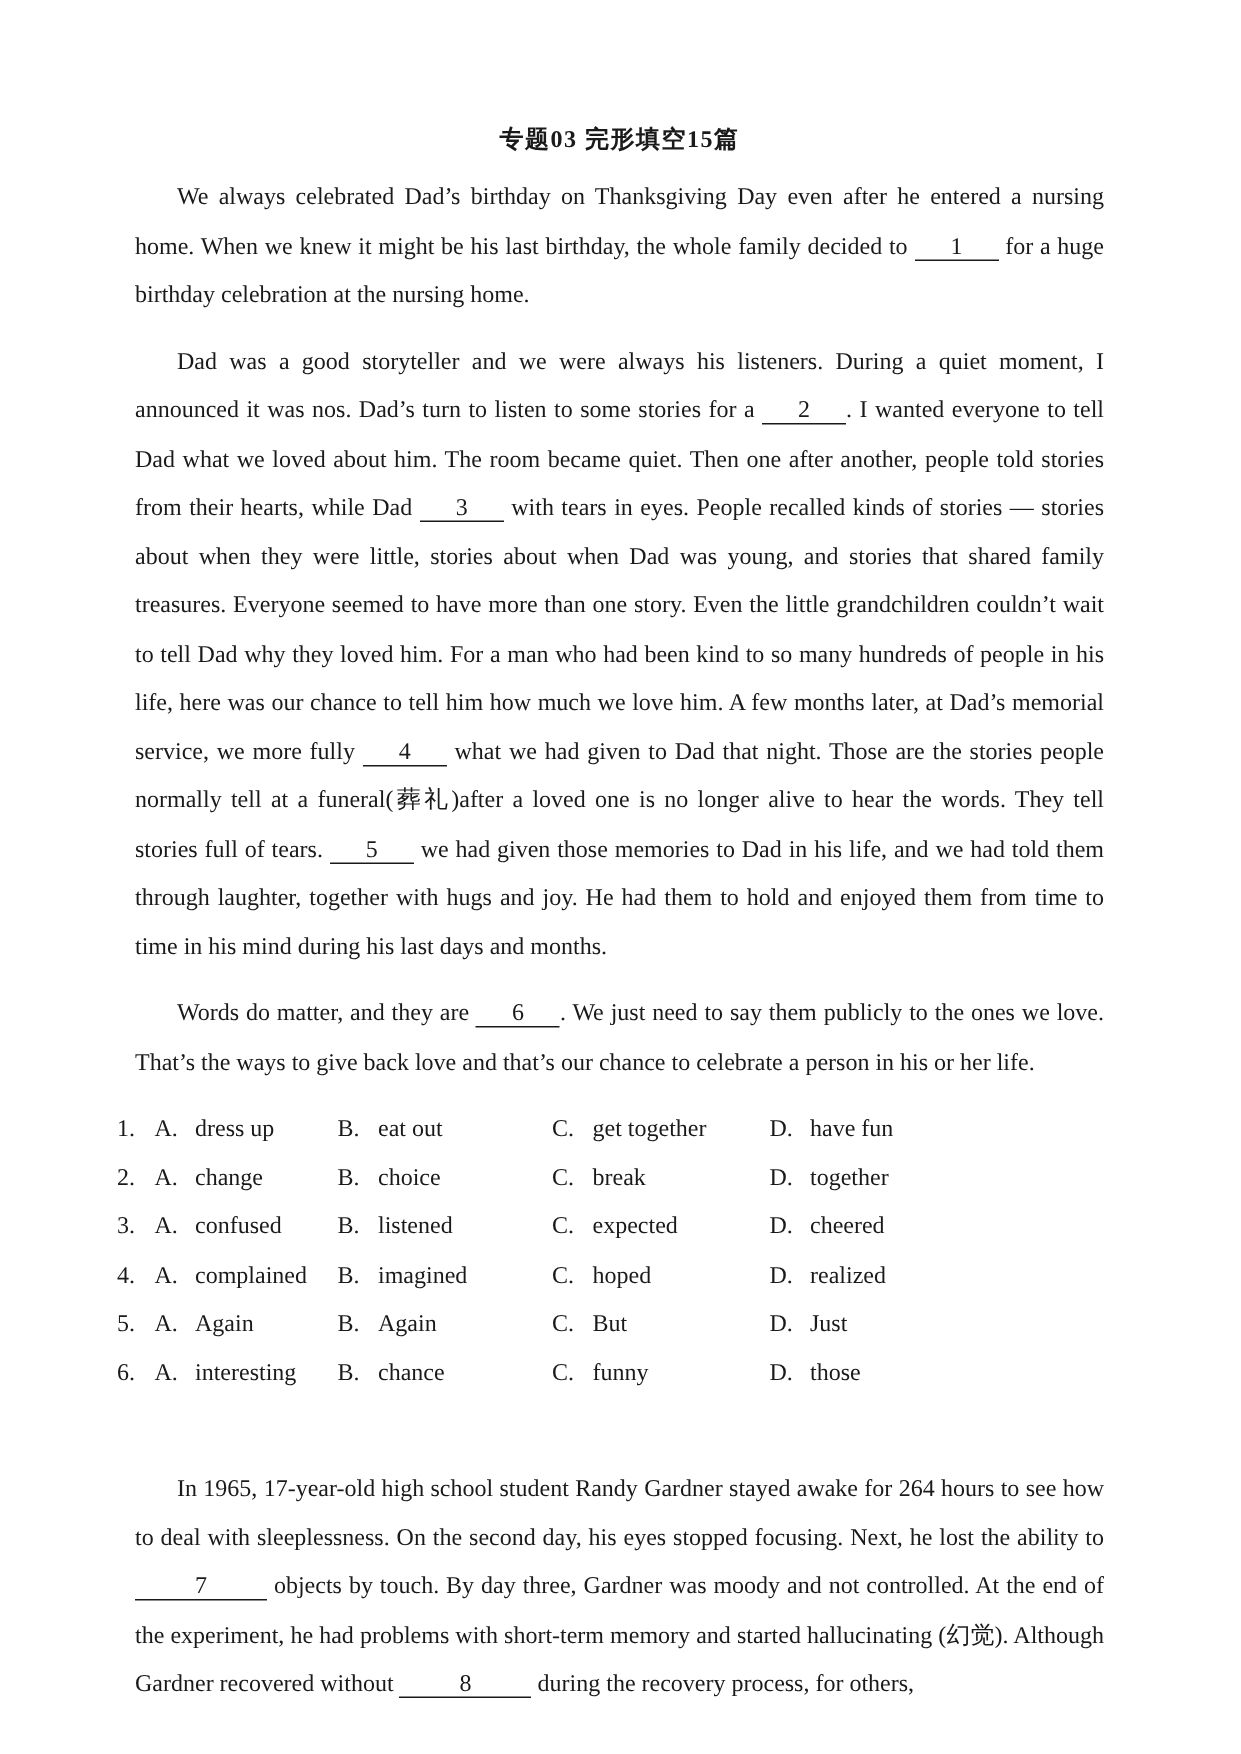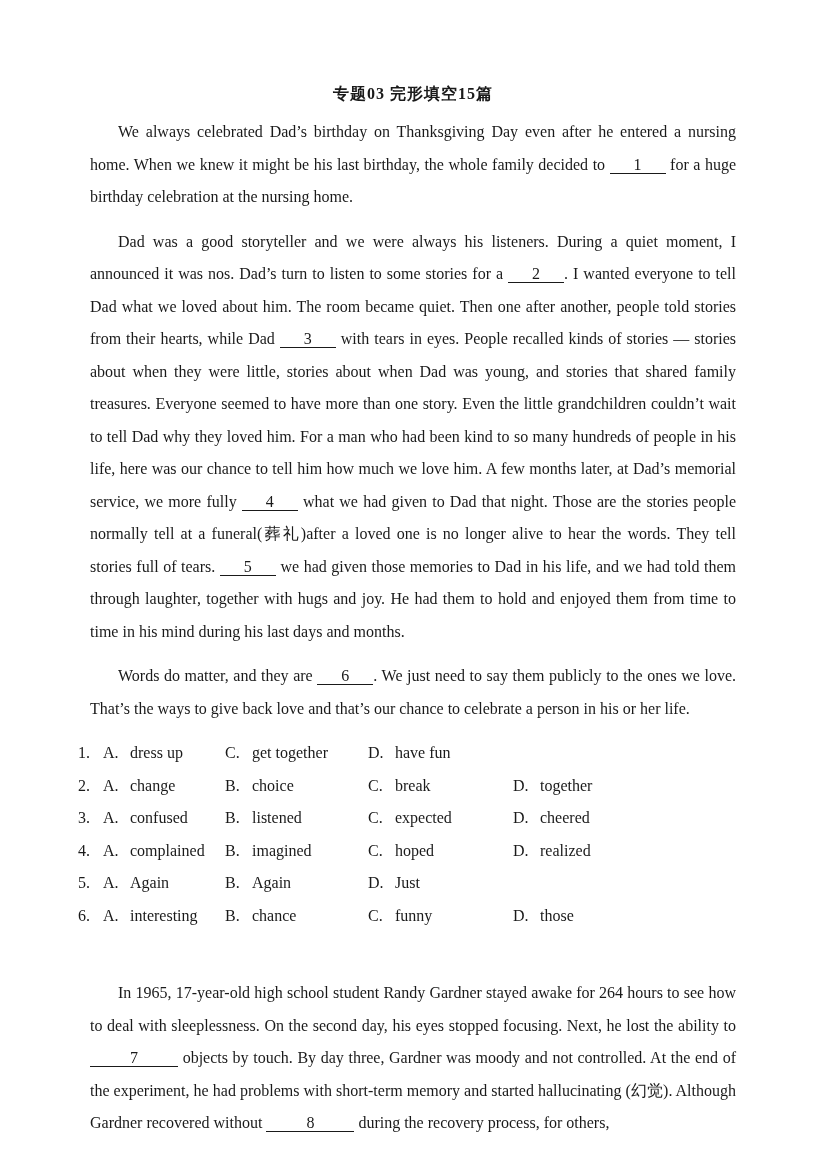--- a/index.html
+++ b/index.html
@@ -63,20 +63,21 @@
 
 <div class="page">
   <h1 class="title">专题03 完形填空15篇</h1>
   <div>
       <p class="para">We always celebrated Dad’s birthday on Thanksgiving Day even after he entered a nursing home. When we knew it might be his last birthday, the whole family decided to <span class="blank" style="width: 56px;">1</span> for a huge birthday celebration at the nursing home.</p>
       <p class="para">Dad was a good storyteller and we were always his listeners. During a quiet moment, I announced it was nos. Dad’s turn to listen to some stories for a <span class="blank" style="width: 56px;">2</span>. I wanted everyone to tell Dad what we loved about him. The room became quiet. Then one after another, people told stories from their hearts, while Dad <span class="blank" style="width: 56px;">3</span> with tears in eyes. People recalled kinds of stories — stories about when they were little, stories about when Dad was young, and stories that shared family treasures. Everyone seemed to have more than one story. Even the little grandchildren couldn’t wait to tell Dad why they loved him. For a man who had been kind to so many hundreds of people in his life, here was our chance to tell him how much we love him. A few months later, at Dad’s memorial service, we more fully <span class="blank" style="width: 56px;">4</span> what we had given to Dad that night. Those are the stories people normally tell at a funeral(葬礼)after a loved one is no longer alive to hear the words. They tell stories full of tears. <span class="blank" style="width: 56px;">5</span> we had given those memories to Dad in his life, and we had told them through laughter, together with hugs and joy. He had them to hold and enjoyed them from time to time in his mind during his last days and months.</p>
       <p class="para">Words do matter, and they are <span class="blank" style="width: 56px;">6</span>. We just need to say them publicly to the ones we love. That’s the ways to give back love and that’s our chance to celebrate a person in his or her life.</p>
       <div class="qrow">
         <span class="qnum">1.</span>
         <span class="qopt"><span class="letter">A.</span><span>dress up</span></span>
+        <span class="qopt"><span class="letter">B.</span><span>eat out</span></span>
         <span class="qopt"><span class="letter">C.</span><span>get together</span></span>
         <span class="qopt"><span class="letter">D.</span><span>have fun</span></span>
       </div>
       <div class="qrow">
         <span class="qnum">2.</span>
         <span class="qopt"><span class="letter">A.</span><span>change</span></span>
         <span class="qopt"><span class="letter">B.</span><span>choice</span></span>
         <span class="qopt"><span class="letter">C.</span><span>break</span></span>
         <span class="qopt"><span class="letter">D.</span><span>together</span></span>
       </div>
@@ -91,20 +92,21 @@
         <span class="qnum">4.</span>
         <span class="qopt"><span class="letter">A.</span><span>complained</span></span>
         <span class="qopt"><span class="letter">B.</span><span>imagined</span></span>
         <span class="qopt"><span class="letter">C.</span><span>hoped</span></span>
         <span class="qopt"><span class="letter">D.</span><span>realized</span></span>
       </div>
       <div class="qrow">
         <span class="qnum">5.</span>
         <span class="qopt"><span class="letter">A.</span><span>Again</span></span>
         <span class="qopt"><span class="letter">B.</span><span>Again</span></span>
+        <span class="qopt"><span class="letter">C.</span><span>But</span></span>
         <span class="qopt"><span class="letter">D.</span><span>Just</span></span>
       </div>
       <div class="qrow">
         <span class="qnum">6.</span>
         <span class="qopt"><span class="letter">A.</span><span>interesting</span></span>
         <span class="qopt"><span class="letter">B.</span><span>chance</span></span>
         <span class="qopt"><span class="letter">C.</span><span>funny</span></span>
         <span class="qopt"><span class="letter">D.</span><span>those</span></span>
       </div>
       <div class="spacer"></div>

